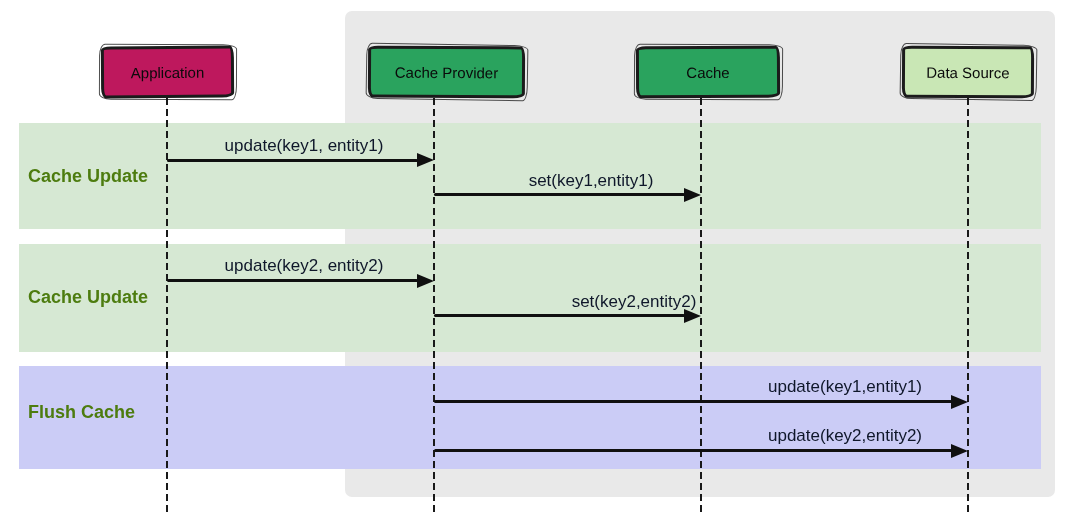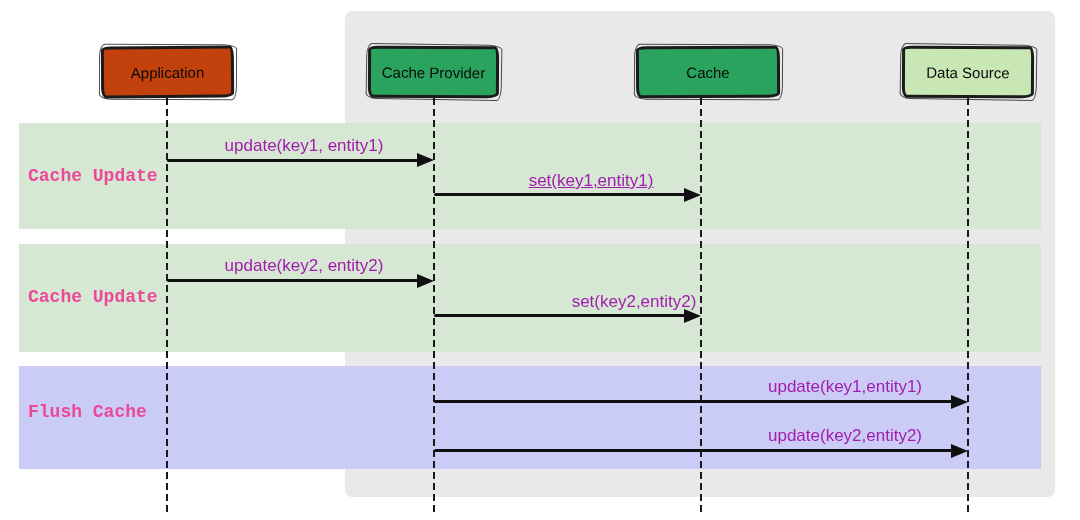--- a/index.html
+++ b/index.html
@@ -9,22 +9,22 @@
   }
   .bg-panel {
     position:absolute; left:345px; top:11px; width:710px; height:486px;
     background:#e9e9e9; border-radius:7px;
   }
   .band { position:absolute; left:19px; width:1022px; }
   .band.b1 { top:123px; height:106px; background:#d6e8d3; }
   .band.b2 { top:244px; height:108px; background:#d6e8d3; }
   .band.b3 { top:366px; height:103px; background:#cbccf6; }
   .band-label {
-    position:absolute; left:28px; font-size:18px; font-weight:bold; color:#ec4899;
-    white-space:nowrap; line-height:22px;font-family:Liberation Mono, monospace;
+    position:absolute; left:28px; font-size:18px; font-weight:bold; color:#4d7c0f;
+    white-space:nowrap; line-height:22px;
   }
   .band-label.l1 { top:165px; }
   .band-label.l2 { top:286px; }
   .band-label.l3 { top:401px; }
 
   .lifeline {
     position:absolute; top:98px; height:416px; width:2px;
     background:repeating-linear-gradient(to bottom, #191919 0 7px, transparent 7px 11px);
   }
   .lifeline.app   { left:166px; }
@@ -37,42 +37,42 @@
     display:flex; align-items:center; justify-content:center;
     font-size:15px; color:#0a0a0a; border:3px solid #1b1b1b;
     border-radius:10px 4px 12px 5px / 4px 12px 5px 10px;
   }
   .actor::after { 
     content:""; position:absolute; left:-5px; top:-5px; right:-6px; bottom:-5px;
     border:1.5px solid rgba(20,20,20,.75);
     border-radius:6px 14px 5px 12px / 12px 5px 14px 6px;
     transform:rotate(0.6deg); pointer-events:none;
   }
-  .actor.app   { left:101px; width:133px; background:#c2410c; transform:rotate(-0.4deg);text-align:center; }
-  .actor.cp    { left:368px; width:131px; background:#2aa35e; transform:rotate(0.3deg); }
+  .actor.app   { left:101px; width:133px; background:#be185d; transform:rotate(-0.4deg);text-align:center; }
+  .actor.cp    { left:368px; width:157px; background:#2aa35e; transform:rotate(0.3deg); }
   .actor.cache { left:636px; width:144px; background:#2aa35e; transform:rotate(-0.3deg); }
   .actor.ds    { left:902px; width:132px; background:#c9e7b5; transform:rotate(0.3deg);align-items:center; }
 
   .msg-line  { position:absolute; height:3px; background:#101010; border-radius:2px; }
   .msg-head  {
     position:absolute; width:0; height:0;
     border-left:17px solid #101010; border-top:7px solid transparent; border-bottom:7px solid transparent;
   }
   .msg-label {
-    position:absolute; font-size:17px; color:#a21caf; white-space:nowrap;
+    position:absolute; font-size:17px; color:#0f172a; white-space:nowrap;
     transform:translateX(-50%); line-height:20px;
   }
   
   .m1 .msg-line  { left:167px; top:159px; width:251px; }
   .m1 .msg-head  { left:417px; top:153px; }
   .m1 .msg-label { left:304px; top:136px; }
   
   .m2 .msg-line  { left:434px; top:193px; width:251px; }
   .m2 .msg-head  { left:684px; top:188px; }
-  .m2 .msg-label { left:591px; top:171px;text-decoration:underline; }
+  .m2 .msg-label { left:591px; top:171px; }
   
   .m3 .msg-line  { left:167px; top:279px; width:251px; }
   .m3 .msg-head  { left:417px; top:274px; }
   .m3 .msg-label { left:304px; top:256px; }
   
   .m4 .msg-line  { left:434px; top:314px; width:251px; }
   .m4 .msg-head  { left:684px; top:309px; }
   .m4 .msg-label { left:588px; top:292px;margin-left:46px; }
   
   .m5 .msg-line  { left:434px; top:400px; width:518px; }

